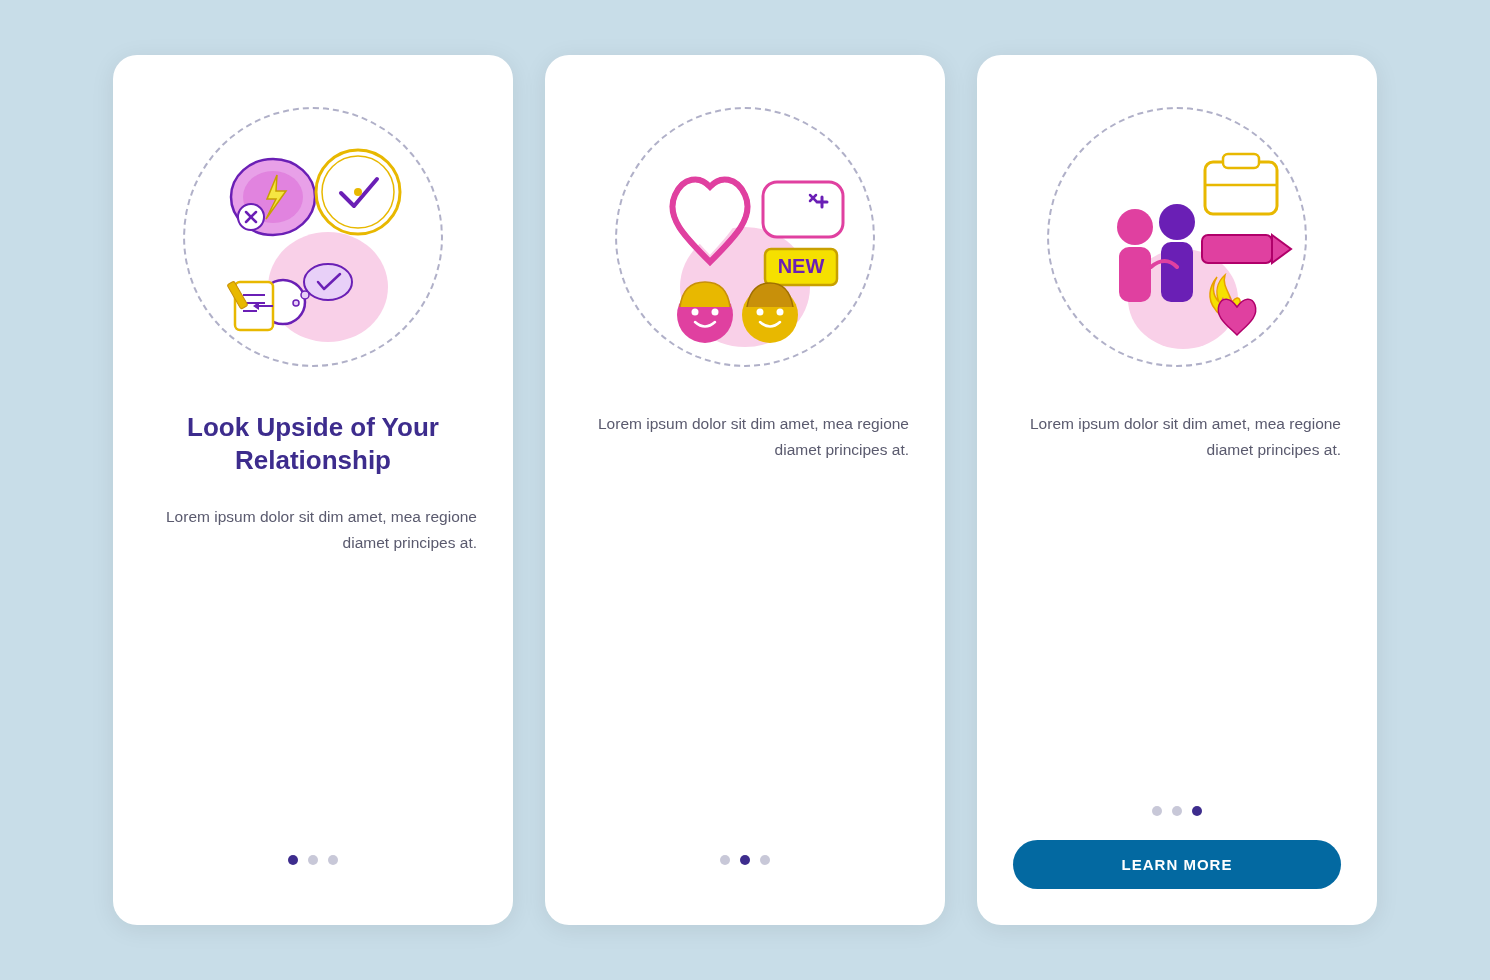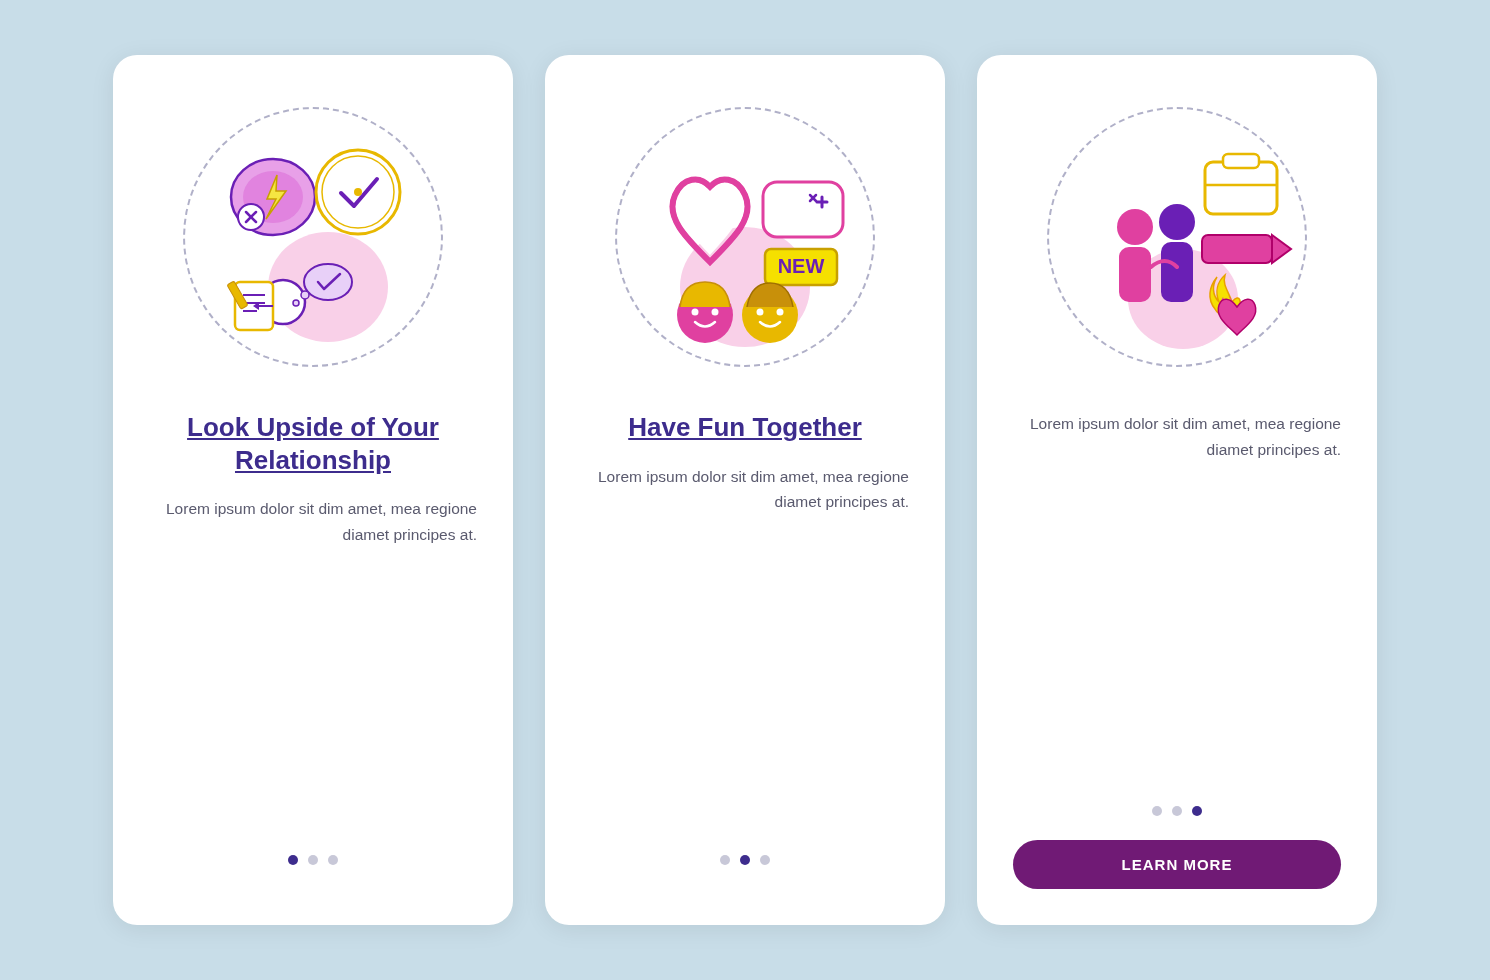--- a/index.html
+++ b/index.html
@@ -78,23 +78,22 @@
       position: relative;
       z-index: 2;
       width: 260px;
       height: 260px;
     }
     .card-title {
       font-size: 26px;
       font-weight: 800;
       color: #3d2c8d;
       text-align: center;
-      margin-bottom: 20px;
+      margin-bottom: 28px;
       line-height: 1.25;
-      text-decoration: underline;
     }
     .card-body {
       font-size: 15.5px;
       color: #5a5a6e;
       text-align: right;
       line-height: 1.65;
       margin-bottom: 32px;
       flex: 1;
     }
     .dots-row {
@@ -105,21 +104,21 @@
     .dot {
       width: 10px;
       height: 10px;
       border-radius: 50%;
       background: #c8c8d8;
     }
     .dot.active {
       background: #3d2c8d;
     }
     .learn-more-btn {
-      background: #701a75;
+      background: #0369a1;
       color: #ffffff;
       border: none;
       border-radius: 30px;
       padding: 16px 48px;
       font-size: 15px;
       font-weight: 700;
       letter-spacing: 1px;
       cursor: pointer;
       text-transform: uppercase;
       width: 100%;
@@ -214,21 +213,20 @@
 
         <circle cx="155" cy="208" r="28" fill="#e8b800"></circle>
 
         <path d="M132,200 Q136,176 155,176 Q174,176 178,200" fill="#c8900a" stroke="#a07000" stroke-width="1.5"></path>
 
         <circle cx="145" cy="205" r="3.5" fill="#ffffff"></circle>
         <circle cx="165" cy="205" r="3.5" fill="#ffffff"></circle>
         <path d="M145,215 Q155,224 165,215" stroke="#ffffff" stroke-width="2.5" fill="none" stroke-linecap="round"></path>
       </svg>
     </div>
-    <h2 class="card-title">Have Fun Together</h2>
     <p class="card-body">Lorem ipsum dolor sit dim amet, mea regione diamet principes at.</p>
     <div class="spacer"></div>
     <div class="dots-row">
       <div class="dot"></div>
       <div class="dot active"></div>
       <div class="dot"></div>
     </div>
   </div>
 
   <div class="card">

